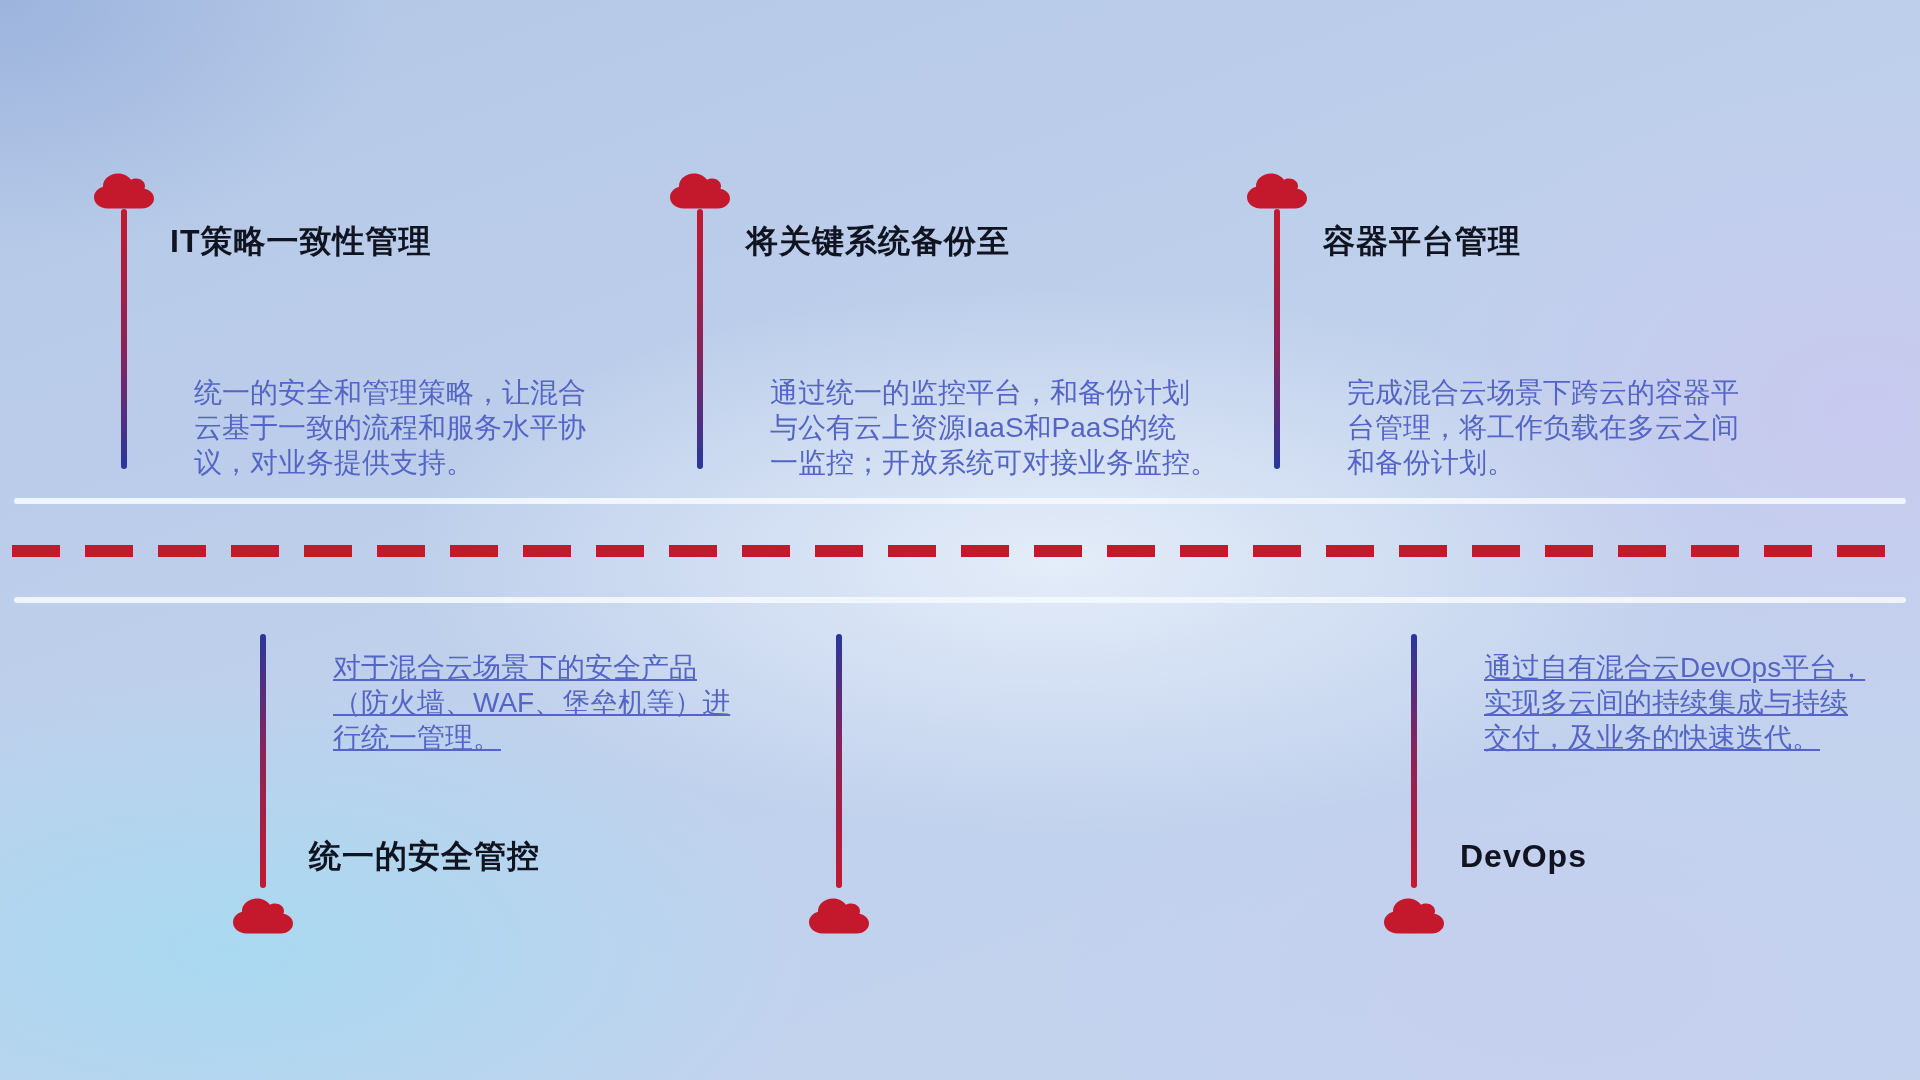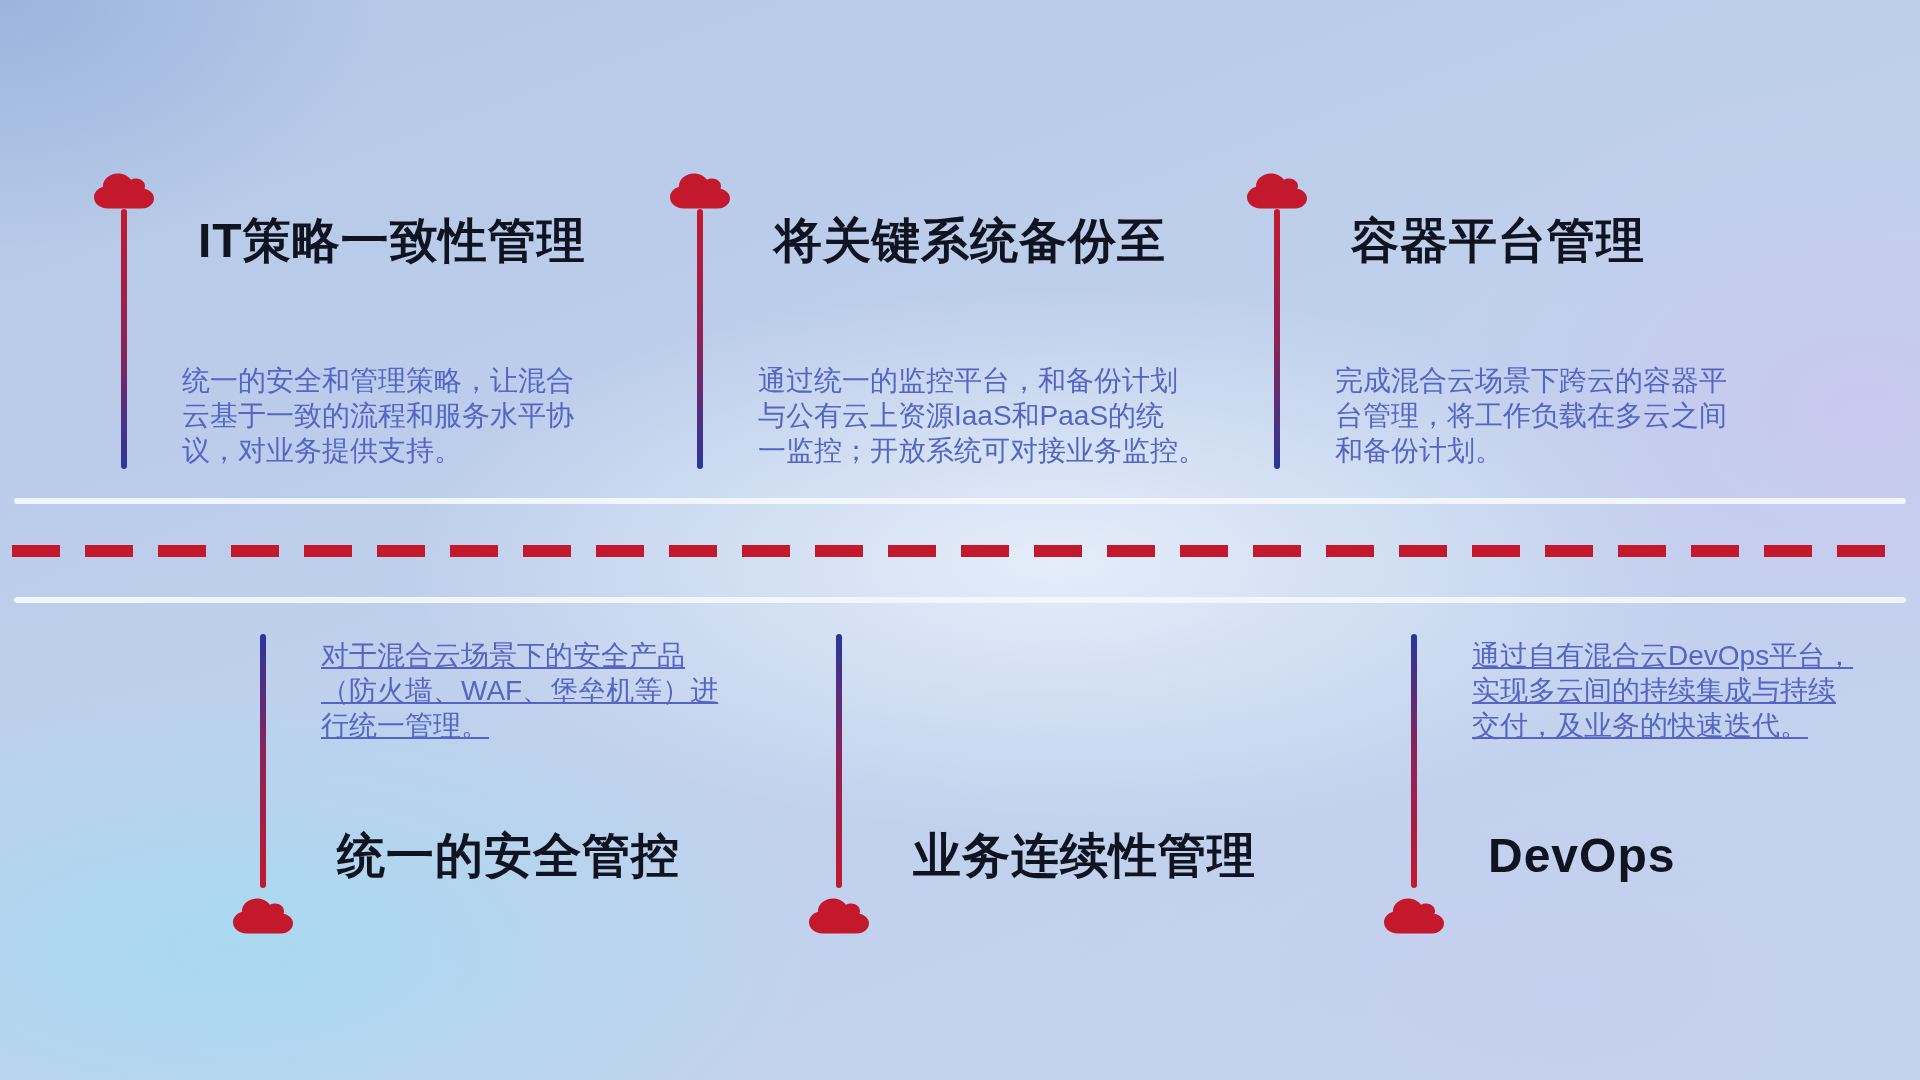--- a/index.html
+++ b/index.html
@@ -24,29 +24,29 @@
 
   .cloud{position:absolute;left:0;top:0;width:60px;height:40px;color:var(--red,#c4192d);}
   .cloud svg{width:60px;height:40px;display:block;fill:currentColor;}
   .col.bottom .cloud{top:262px;}
 
   .vline{position:absolute;left:27px;width:6px;border-radius:3px;}
   .vline.down{top:38px;height:260px;background:linear-gradient(180deg,var(--red,#c4192d) 0%,#8c2358 52%,var(--blue,#28379b) 100%);}
   .vline.up{top:0;height:254px;background:linear-gradient(0deg,var(--red,#c4192d) 0%,#8c2358 52%,var(--blue,#28379b) 100%);}
 
   .title{
-    position:absolute;left:104px;margin:0;
-    font-size:48px;font-weight:700;letter-spacing:1px;
+    position:absolute;left:76px;margin:0;
+    font-size:32px;font-weight:700;letter-spacing:1px;
     color:var(--title,#0f1420);white-space:nowrap;line-height:44px;
   }
   .col.top .title{top:48px;}
   .col.bottom .title{top:200px;}
 
   .desc{
-    position:absolute;left:88px;margin:0;width:480px;
+    position:absolute;left:88px;margin:12px;width:480px;
     font-size:28px;line-height:35px;
     color:var(--desc,#5565c5);white-space:pre-line;
   }
   .col.top .desc{top:192px;}
   .col.bottom .desc{top:4px;text-decoration:underline;}
 
   .hline{
     position:absolute;left:14px;right:14px;height:6px;border-radius:3px;
     background:rgba(243,248,253,0.92);
   }
@@ -111,21 +111,20 @@
     <h2 class="title">统一的安全管控</h2>
     <span class="cloud">
       <svg viewBox="0 0 640 512" preserveAspectRatio="none" aria-hidden="true">
           <path d="M537.6 226.6c4.1-10.7 6.4-22.4 6.4-34.6 0-53-43-96-96-96-19.7 0-38.1 6-53.3 16.2C367 64.2 315.3 32 256 32c-88.4 0-160 71.6-160 160 0 2.7.1 5.4.2 8.1C40.2 219.8 0 273.2 0 336c0 79.5 64.5 144 144 144h368c70.7 0 128-57.3 128-128 0-61.9-44-113.6-102.4-125.4z"></path>
         </svg>
     </span>
   </div>
 
   <div class="col bottom" style="left:809px">
     <span class="vline up"></span>
-    <h2 class="title">业务连续性管理</h2>
     <span class="cloud">
       <svg viewBox="0 0 640 512" preserveAspectRatio="none" aria-hidden="true">
           <path d="M537.6 226.6c4.1-10.7 6.4-22.4 6.4-34.6 0-53-43-96-96-96-19.7 0-38.1 6-53.3 16.2C367 64.2 315.3 32 256 32c-88.4 0-160 71.6-160 160 0 2.7.1 5.4.2 8.1C40.2 219.8 0 273.2 0 336c0 79.5 64.5 144 144 144h368c70.7 0 128-57.3 128-128 0-61.9-44-113.6-102.4-125.4z"></path>
         </svg>
     </span>
   </div>
 
   <div class="col bottom" style="left:1384px">
     <span class="vline up"></span>
     <p class="desc">通过自有混合云DevOps平台，

